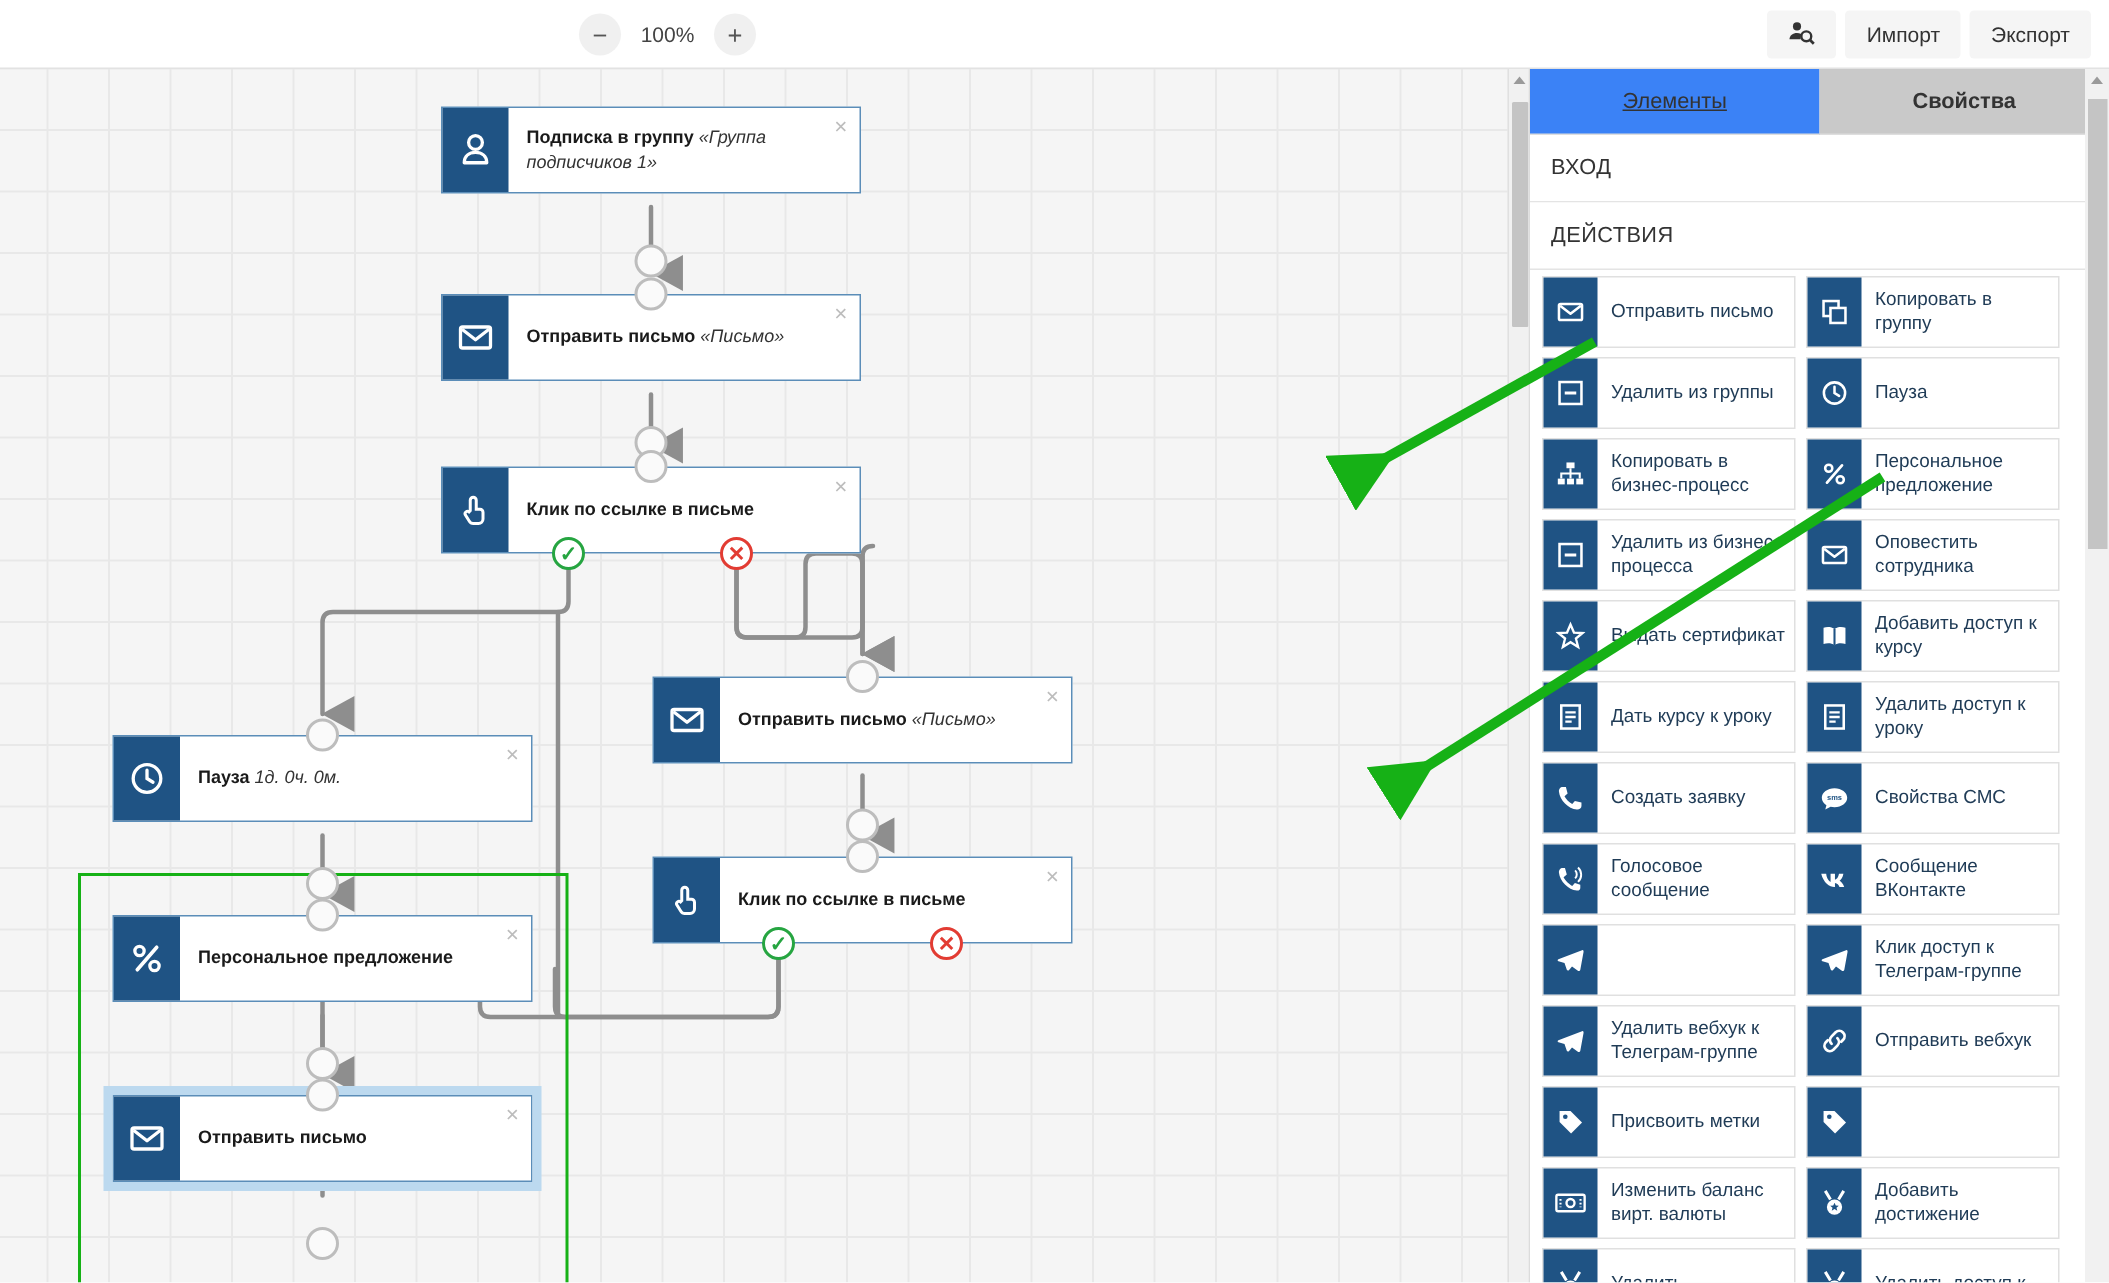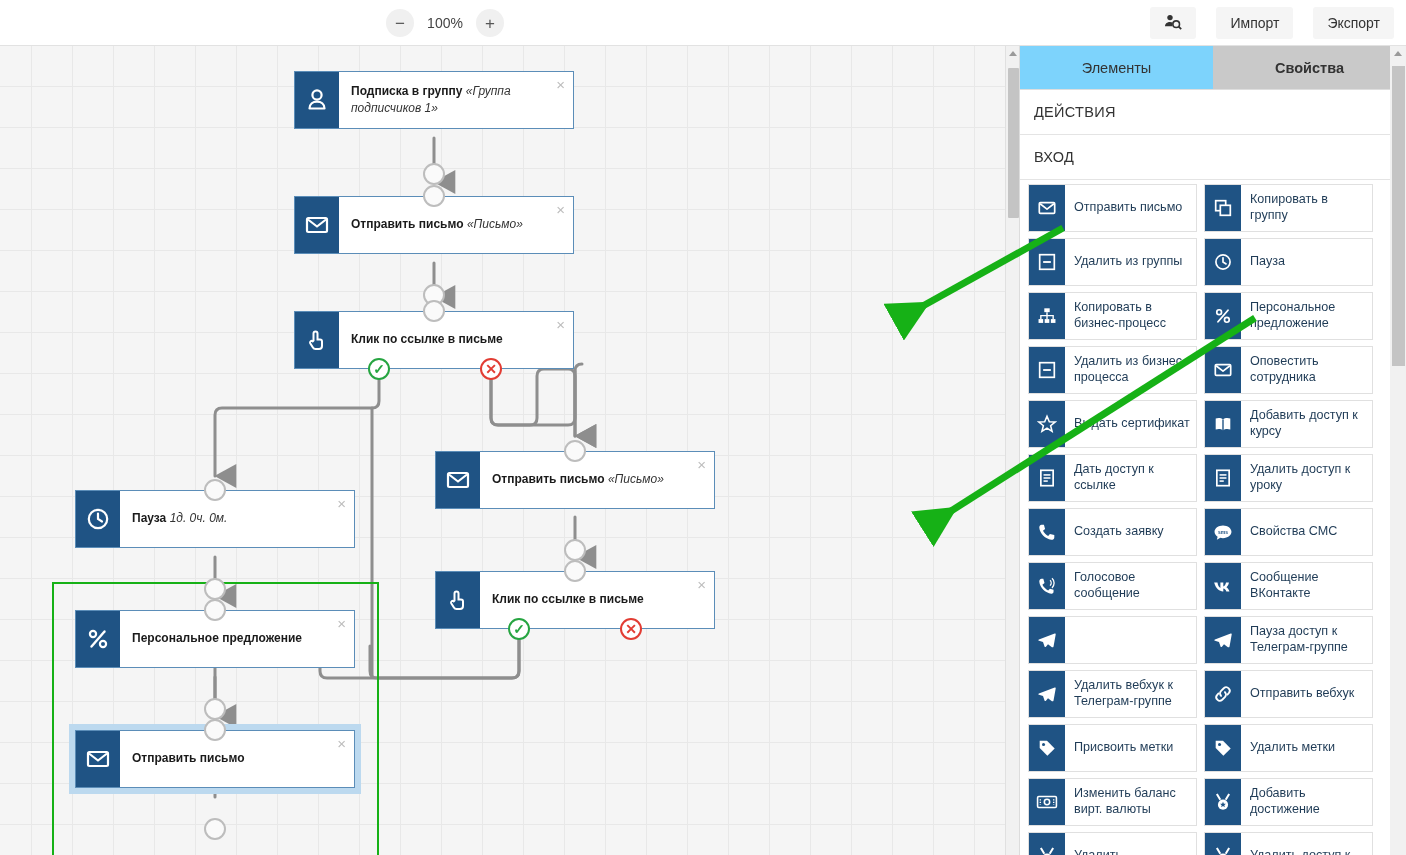--- a/index.html
+++ b/index.html
@@ -23,21 +23,21 @@
   }
   .zoom-btn {
     width: 28px; height: 28px; border-radius: 50%;
     background: #f0f0f0; border: none;
     display: flex; align-items: center; justify-content: center;
     color: #555; font-size: 17px; line-height: 1; cursor: pointer;
     font-family: "Liberation Sans", sans-serif;
   }
   .zoom-label { font-size: 14px; color: #444; min-width: 38px; text-align: center; }
 
-  .top-right { position: absolute; right: 12px; top: 7px; display: flex; gap: 20px; align-items: flex-start; }
+  .top-right { position: absolute; right: 12px; top: 7px; display: flex; gap: 6px; align-items: flex-start; }
   .tool-btn {
     background: #f5f5f5; border: none; border-radius: 3px;
     height: 32px; padding: 0 14px;
     font-size: 14px; color: #333; cursor: pointer;
     display: flex; align-items: center; justify-content: center;
     font-family: "Liberation Sans", sans-serif;
   }
   .icon-btn { width: 46px; padding: 0; }
 
   
@@ -113,21 +113,21 @@
   #panel {
     position: absolute; left: 1020px; top: 46px; width: 386px; height: 809px;
     background: #ffffff; overflow: hidden;
   }
   .tabs { display: flex; height: 44px; }
   .tab {
     flex: 1; display: flex; align-items: center; justify-content: center;
     font-size: 14.5px; color: #333; cursor: pointer;
     border-bottom: 1px solid #dedede;
   }
-  .tab.inactive { background: #7dd3fc; }
+  .tab.inactive { background: #3b82f6; text-decoration: underline; }
   .tab.active { background: #c9c9c9; font-weight: bold; }
 
   .section-head {
     height: 45px; display: flex; align-items: center; padding-left: 14px;
     font-size: 14.5px; color: #333; letter-spacing: .3px;
     border-bottom: 1px solid #e4e4e4; background: #ffffff;
   }
   .palette { padding: 4px 8px 0 8px; display: flex; flex-wrap: wrap; gap: 6px 7px; }
   .pal-item {
     width: 169px; height: 48px; border: 1px solid #e0e0e0; background: #fff;
@@ -363,22 +363,22 @@
       <div class="cv-arrow"></div>
       <div class="cv-thumb"></div>
     </div>
   </div>
 
   <div id="panel">
     <div class="tabs">
       <div class="tab inactive">Элементы</div>
       <div class="tab active">Свойства</div>
     </div>
+    <div class="section-head">ВХОД</div>
     <div class="section-head">ДЕЙСТВИЯ</div>
-    <div class="section-head">ВХОД</div>
 
     <div class="palette" id="palette">
         <div class="pal-item">
           <div class="pal-ico">
             <svg width="20" height="20" viewBox="0 0 26 26">
               <rect x="3" y="6" width="20" height="14" rx="1.4" fill="none" stroke="#fff" stroke-width="2.2"></rect>
               <path d="M4,7.5 L13,14.5 L22,7.5" fill="none" stroke="#fff" stroke-width="2.2" stroke-linejoin="round"></path>
             </svg>
           </div>
           <div class="pal-lbl">Отправить письмо</div>
@@ -469,21 +469,21 @@
         </div>
         <div class="pal-item">
           <div class="pal-ico">
             <svg width="20" height="20" viewBox="0 0 26 26">
               <rect x="5" y="3" width="16" height="20" fill="none" stroke="#fff" stroke-width="2.2"></rect>
               <line x1="8.5" y1="9" x2="17.5" y2="9" stroke="#fff" stroke-width="2"></line>
               <line x1="8.5" y1="13" x2="17.5" y2="13" stroke="#fff" stroke-width="2"></line>
               <line x1="8.5" y1="17" x2="14" y2="17" stroke="#fff" stroke-width="2"></line>
             </svg>
           </div>
-          <div class="pal-lbl">Дать доступ к ссылке</div>
+          <div class="pal-lbl">Дать курсу к уроку</div>
         </div>
         <div class="pal-item">
           <div class="pal-ico">
             <svg width="20" height="20" viewBox="0 0 26 26">
               <rect x="5" y="3" width="16" height="20" fill="none" stroke="#fff" stroke-width="2.2"></rect>
               <line x1="8.5" y1="9" x2="17.5" y2="9" stroke="#fff" stroke-width="2"></line>
               <line x1="8.5" y1="13" x2="17.5" y2="13" stroke="#fff" stroke-width="2"></line>
               <line x1="8.5" y1="17" x2="14" y2="17" stroke="#fff" stroke-width="2"></line>
             </svg>
           </div>
@@ -530,21 +530,21 @@
               <path d="M23,4.5 L2.5,12.3 C1.6,12.6 1.7,13.9 2.6,14.1 L7.8,15.6 L9.8,21.5 C10.1,22.3 11.1,22.4 11.6,21.8 L14.3,18.6 L19.4,22.3 C20.2,22.9 21.3,22.4 21.5,21.4 L24.3,6 C24.5,5 23.9,4.2 23,4.5 Z" fill="#fff"></path>
             </svg>
           </div>
         </div>
         <div class="pal-item">
           <div class="pal-ico">
             <svg width="20" height="20" viewBox="0 0 26 26">
               <path d="M23,4.5 L2.5,12.3 C1.6,12.6 1.7,13.9 2.6,14.1 L7.8,15.6 L9.8,21.5 C10.1,22.3 11.1,22.4 11.6,21.8 L14.3,18.6 L19.4,22.3 C20.2,22.9 21.3,22.4 21.5,21.4 L24.3,6 C24.5,5 23.9,4.2 23,4.5 Z" fill="#fff"></path>
             </svg>
           </div>
-          <div class="pal-lbl">Пауза доступ к Телеграм-группе</div>
+          <div class="pal-lbl">Клик доступ к Телеграм-группе</div>
         </div>
         <div class="pal-item">
           <div class="pal-ico">
             <svg width="20" height="20" viewBox="0 0 26 26">
               <path d="M23,4.5 L2.5,12.3 C1.6,12.6 1.7,13.9 2.6,14.1 L7.8,15.6 L9.8,21.5 C10.1,22.3 11.1,22.4 11.6,21.8 L14.3,18.6 L19.4,22.3 C20.2,22.9 21.3,22.4 21.5,21.4 L24.3,6 C24.5,5 23.9,4.2 23,4.5 Z" fill="#fff"></path>
             </svg>
           </div>
           <div class="pal-lbl">Удалить вебхук к Телеграм-группе</div>
         </div>
         <div class="pal-item">
@@ -565,21 +565,20 @@
           </div>
           <div class="pal-lbl">Присвоить метки</div>
         </div>
         <div class="pal-item">
           <div class="pal-ico">
             <svg width="20" height="20" viewBox="0 0 26 26">
               <path d="M3.5,3.5 L13,3.5 L23,13.5 L13.5,23 L3.5,13 Z" fill="#fff"></path>
               <circle cx="8.5" cy="8.5" r="2" fill="#1f5384"></circle>
             </svg>
           </div>
-          <div class="pal-lbl">Удалить метки</div>
         </div>
         <div class="pal-item">
           <div class="pal-ico">
             <svg width="22" height="18" viewBox="0 0 28 22">
               <rect x="2" y="4" width="24" height="14" rx="1.5" fill="none" stroke="#fff" stroke-width="2"></rect>
               <circle cx="14" cy="11" r="3.4" fill="none" stroke="#fff" stroke-width="2"></circle>
               <line x1="5.5" y1="7.5" x2="5.5" y2="14.5" stroke="#fff" stroke-width="1.8" stroke-dasharray="1.6 1.6"></line>
               <line x1="22.5" y1="7.5" x2="22.5" y2="14.5" stroke="#fff" stroke-width="1.8" stroke-dasharray="1.6 1.6"></line>
             </svg>
           </div>

